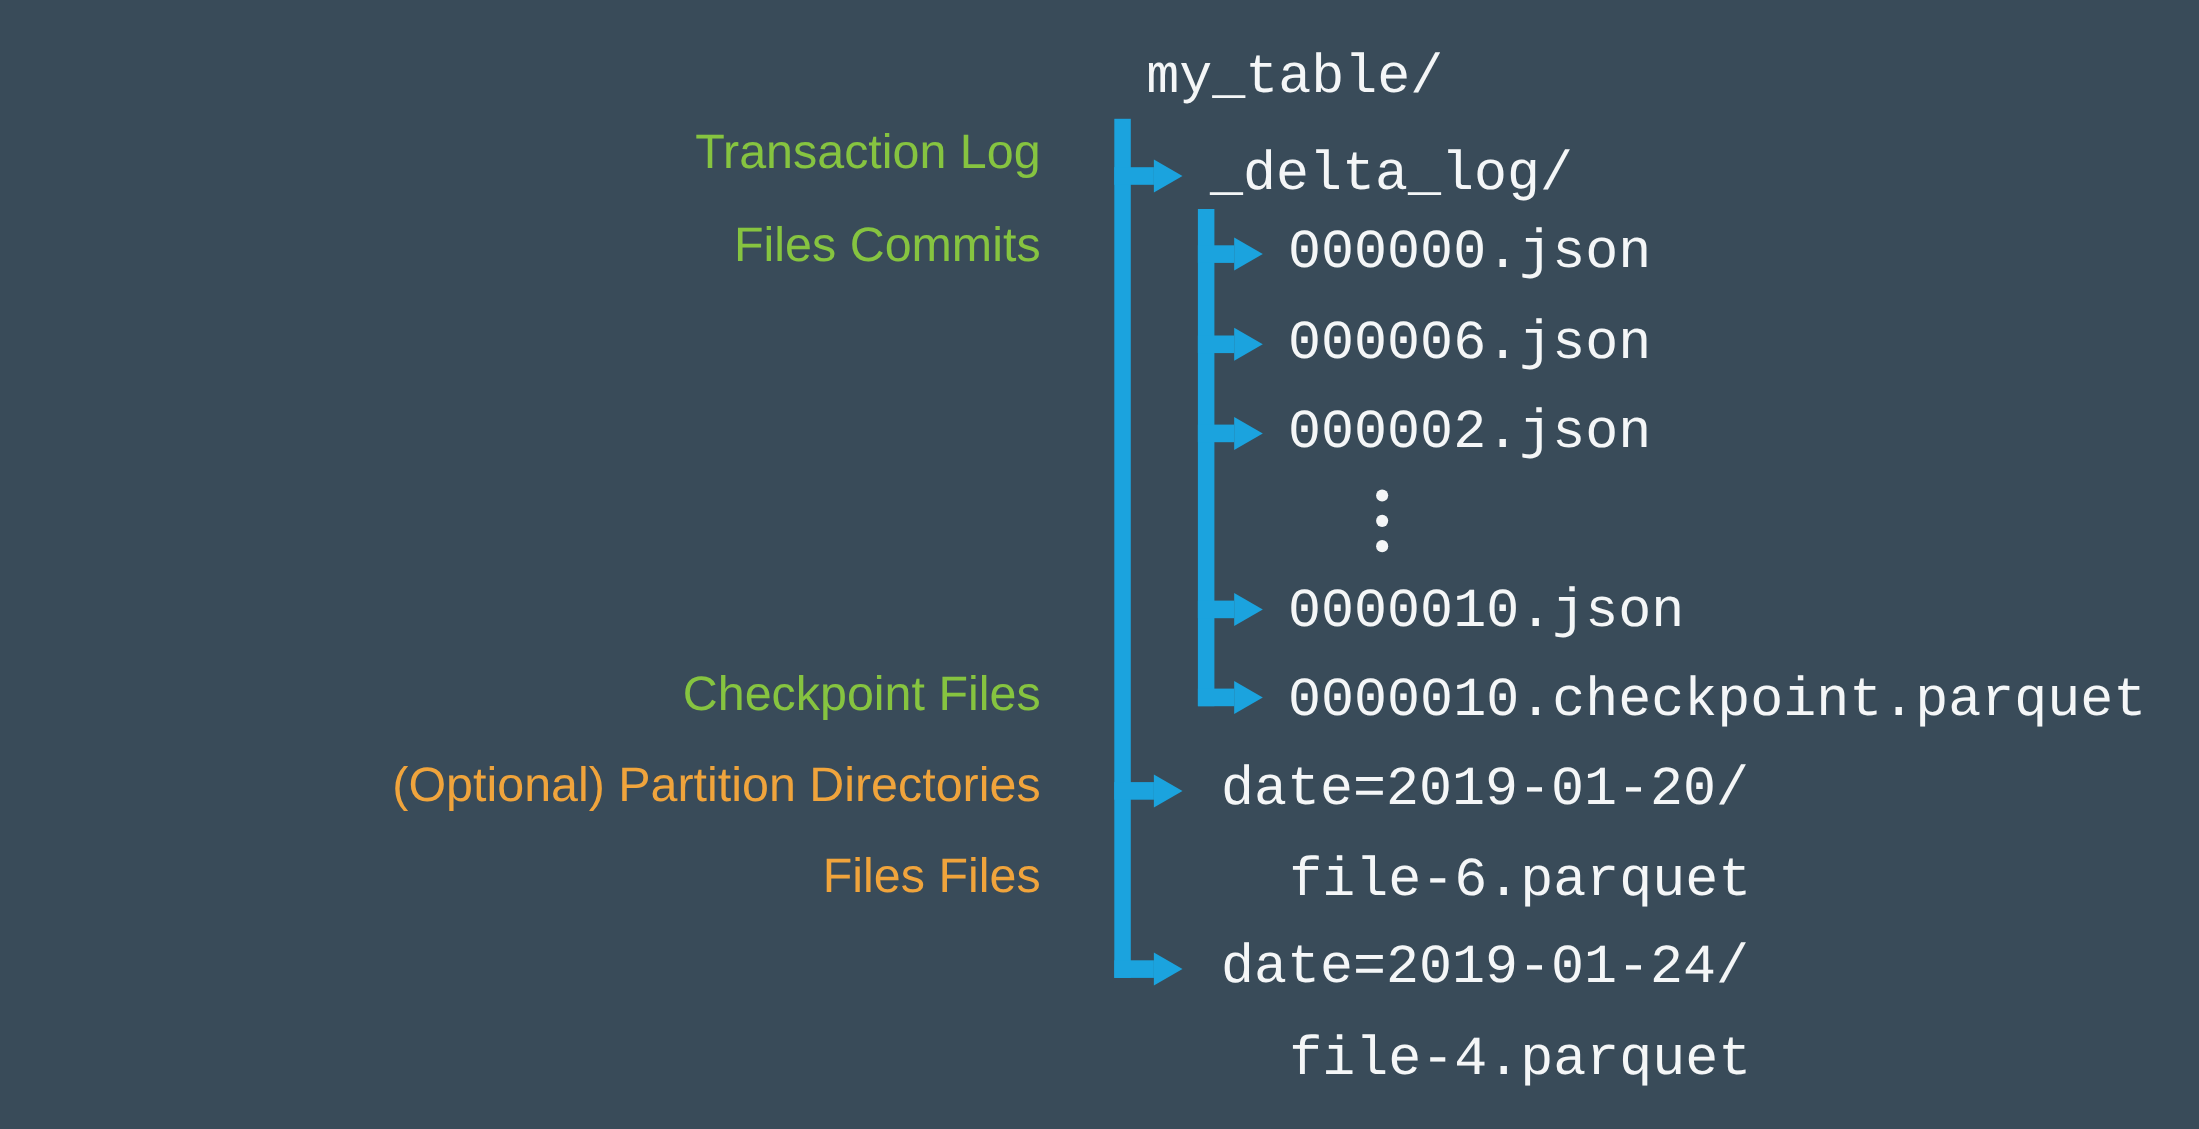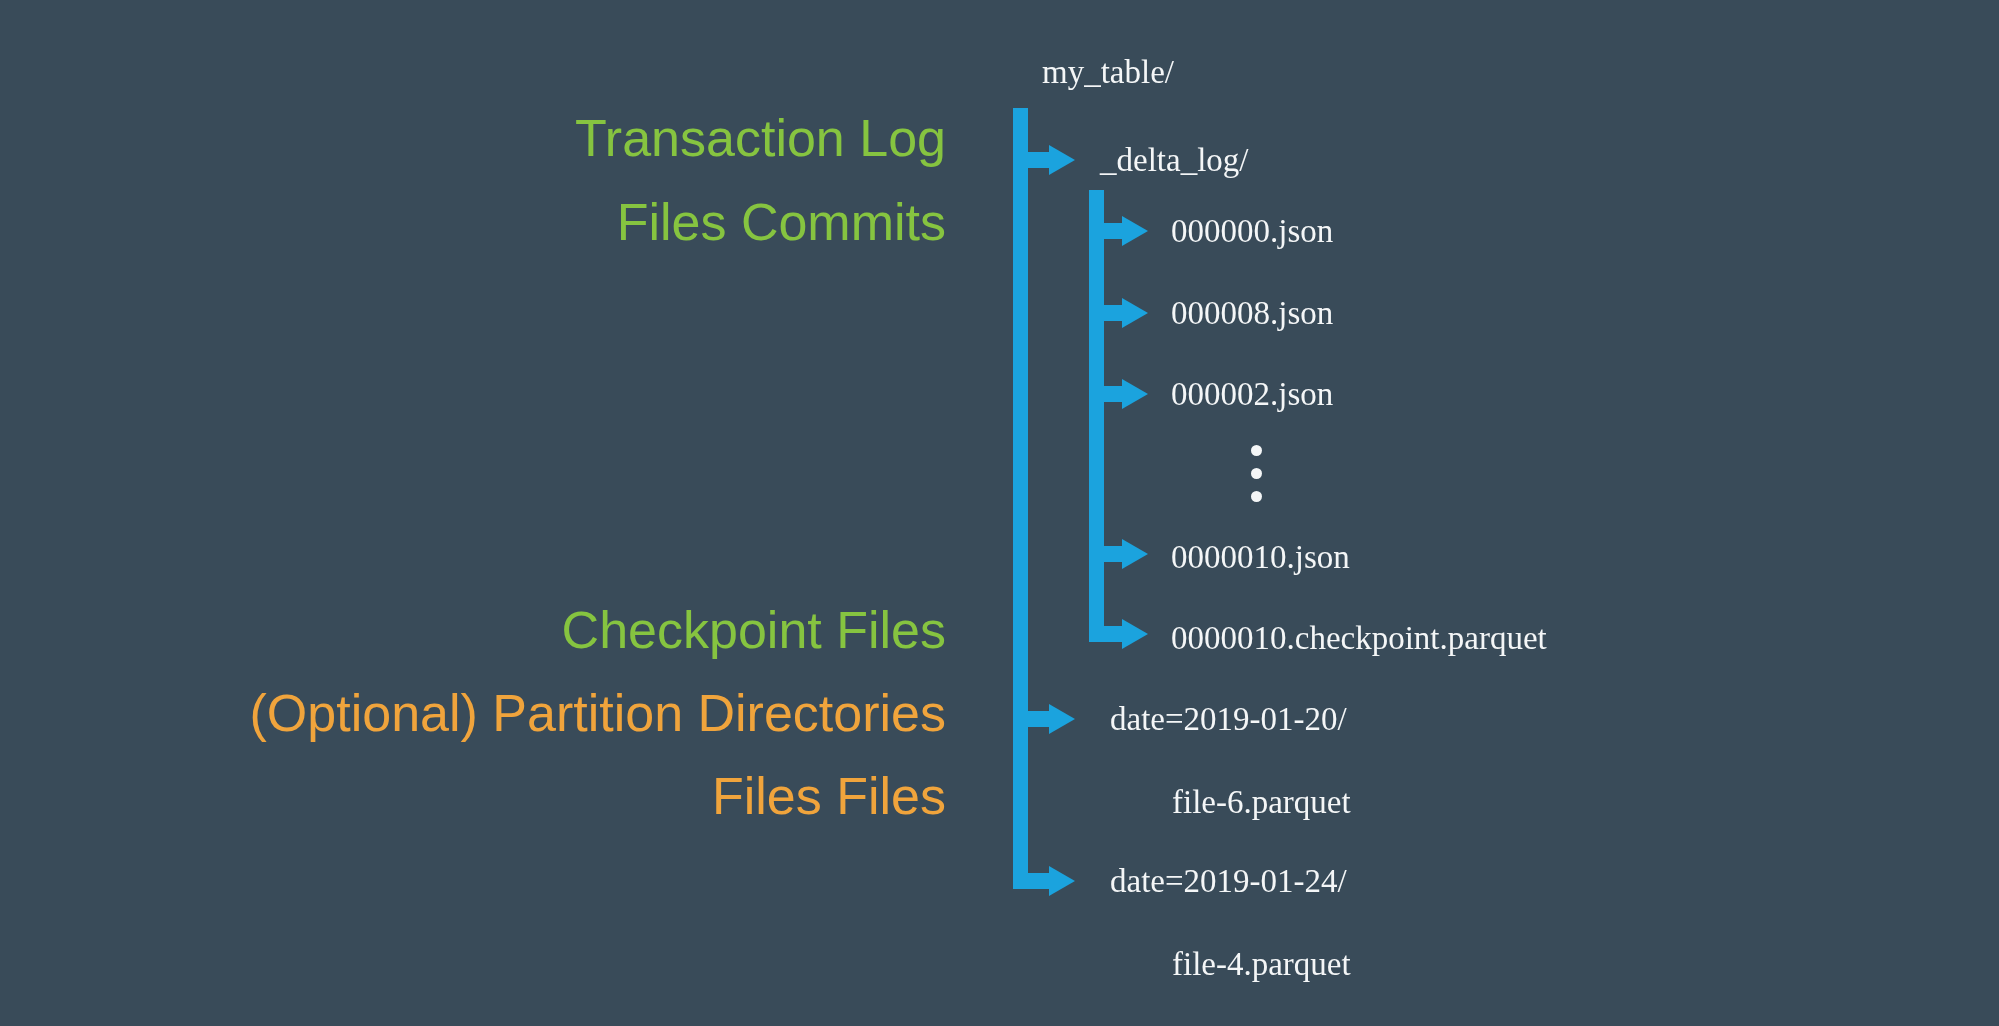--- a/index.html
+++ b/index.html
@@ -6,34 +6,34 @@
   body{
     position:relative;
     width:1999px;height:1026px;
     background:var(--background,#394b59);
     overflow:hidden;
   }
   
   .mono{
     position:absolute;
     height:82px;line-height:82px;
-    font-family:Liberation Serif, serif;
-    font-size:33px;
+    font-family:Liberation Mono, monospace;
+    font-size:50px;
     color:var(--text,#f4f6f7);
     white-space:pre;
   }
   
   .lbl{
     position:absolute;
     left:0;width:946px;
     height:83px;line-height:83px;
     text-align:right;
     font-family:"Liberation Sans",sans-serif;
     font-weight:300;
-    font-size:52px;
+    font-size:44px;
     white-space:pre;
   }
   .green{color:var(--green,#86c440)}
   .orange{color:var(--orange,#f0a43c)}
 
   
   .bar{position:absolute;width:15px;background:var(--blue,#1ba3de)}
   .arm{position:absolute;height:16px;background:var(--blue,#1ba3de)}
   .head{
     position:absolute;width:0;height:0;
@@ -121,21 +121,21 @@
 <div class="head" id="a-j2-head"></div>
 <div class="arm" id="a-j10-arm"></div>
 <div class="head" id="a-j10-head"></div>
 <div class="arm" id="a-ck-arm"></div>
 <div class="head" id="a-ck-head"></div>
 
 
 <div class="mono" id="r-root">my_table/</div>
 <div class="mono" id="r-delta">_delta_log/</div>
 <div class="mono" id="r-j0">000000.json</div>
-<div class="mono" id="r-j1">000008.json</div>
+<div class="mono" id="r-j1">000006.json</div>
 <div class="mono" id="r-j2">000002.json</div>
 <div class="mono" id="r-j10">0000010.json</div>
 <div class="mono" id="r-ckpt">0000010.checkpoint.parquet</div>
 <div class="mono" id="r-d1">date=2019-01-20/</div>
 <div class="mono" id="r-f1">file-6.parquet</div>
 <div class="mono" id="r-d2">date=2019-01-24/</div>
 <div class="mono" id="r-f2">file-4.parquet</div>
 
 
 <span>

